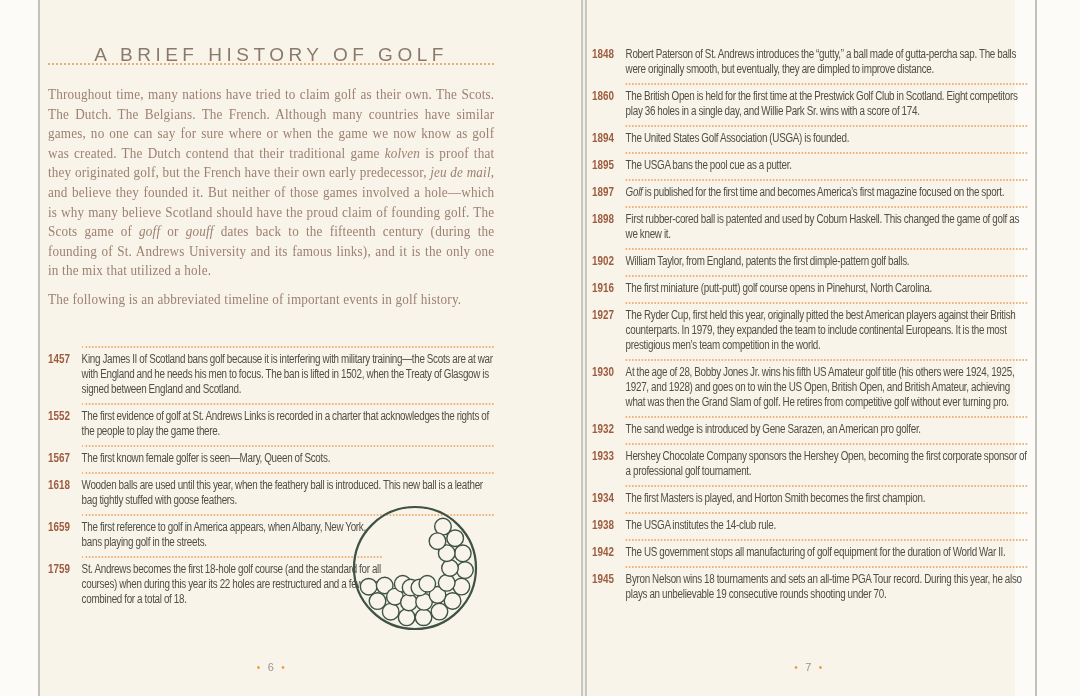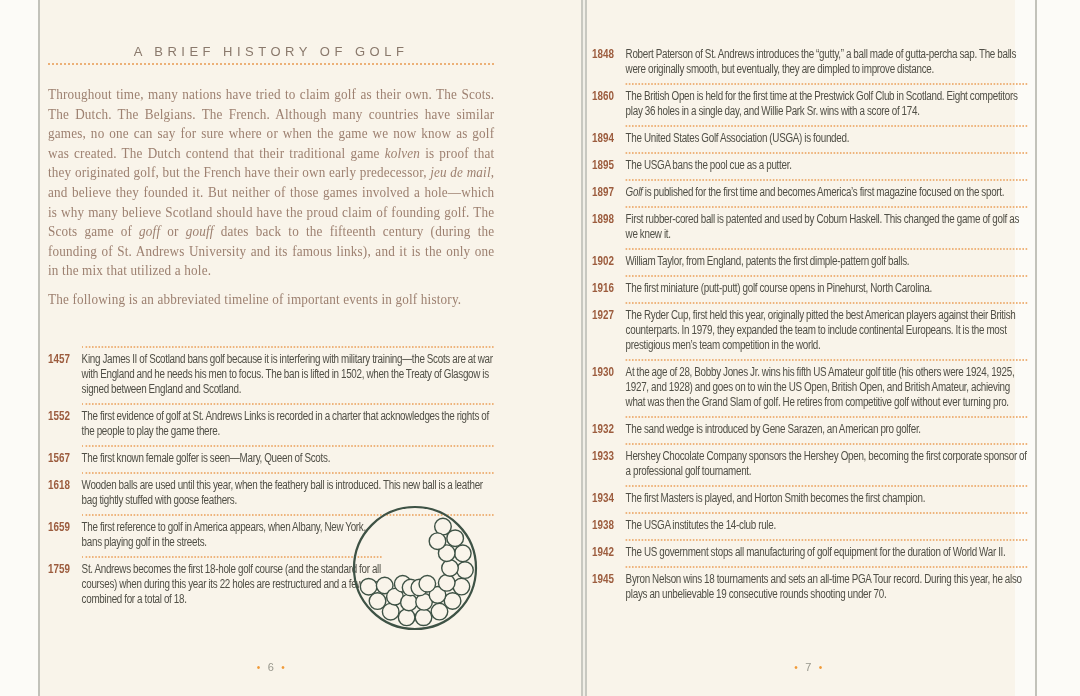--- a/index.html
+++ b/index.html
@@ -15,21 +15,21 @@
   #gutter-r    { left:585px; background:#c8c8c0; }
   #edge-right  { left:1035px; }
 
   .page { position:absolute; top:0; bottom:0; background:#f9f4ea; }
   #page-left  { left:40px;  width:541px; }
   #page-right { left:587px; width:428px; }
 
   
   .book-title {
     position:absolute; left:8px; top:44px; width:446px;
-    text-align:center; font-size:13px; letter-spacing:4.5px;
+    text-align:center; font-size:19px; letter-spacing:4.5px;
     color:#8a796c; font-weight:400;
   }
   .title-rule {
     position:absolute; left:8px; top:63px; width:446px;
     border-bottom:2px dotted #ecb077;
   }
   .intro {
     position:absolute; left:8px; top:84px; width:525px;
     transform:scaleX(0.85); transform-origin:0 0;
   }

